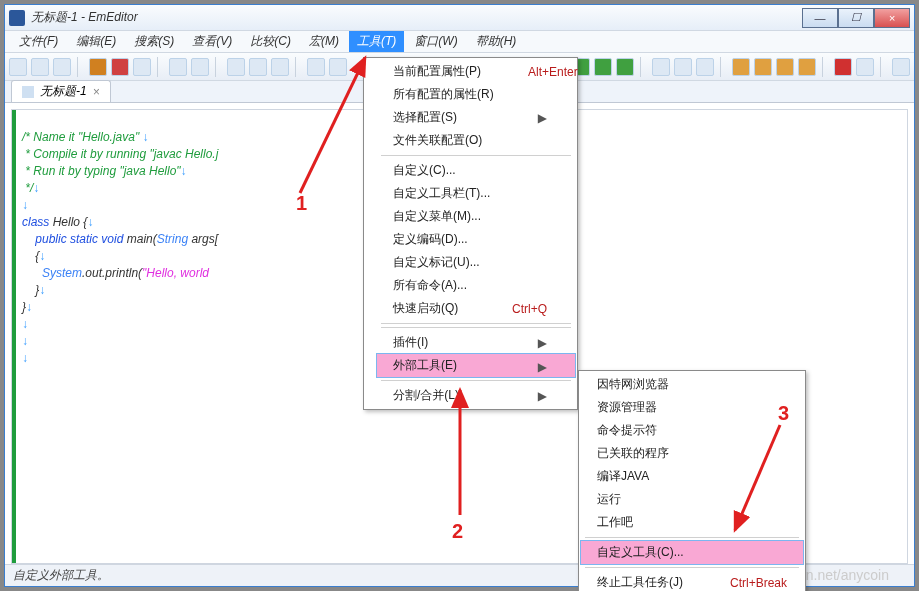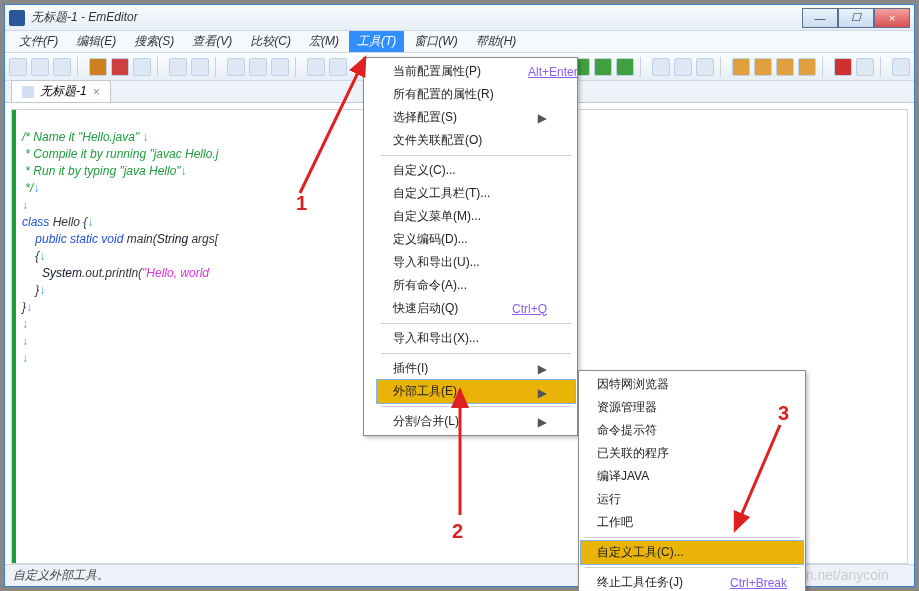--- a/index.html
+++ b/index.html
@@ -21,27 +21,27 @@
 .tab { padding:2px 10px; background:#fff; border:1px solid #c0c8d4; border-bottom:none; border-top-left-radius:3px; border-top-right-radius:3px; display:flex; align-items:center; gap:6px;text-align:right; }
 .tab .tabicon { width:12px; height:12px; background:#cfe0f2; }
 .tab .tabclose { color:#888; cursor:pointer; }
 .editor { flex:1; background:#fff; position:relative; overflow:hidden; }
 .editor-inner { position:absolute; left:6px; top:6px; right:6px; bottom:0; border:1px solid #cfd6e0; background:#fff; }
 .gutter { position:absolute; left:0; top:0; width:4px; height:100%; background:#1f9c3d; }
 .code { font-family:Consolas,"Courier New",monospace; font-size:14px; padding:2px 6px 2px 10px; line-height:17px; white-space:pre; color:#333; }
 .code .green { color:#1f9c3d; }
 .code .blue { color:#1f4fe0;margin-top:32px; }
 .code .pink { color:#e030e0; }
-.code .orange { color:#0f172a; }
+.code .orange { color:#3b82f6; }
 .code .arrow { color:#40a0ff; }
 .statusbar { height:22px; background:#eef2f8; border-top:1px solid #cfd6e0; display:flex; align-items:center; padding:4px 8px; color:#444; }
 .dropdown { position:absolute; background:#fff; border:1px solid #8a8a8a; box-shadow:2px 2px 4px rgba(0,0,0,.25); padding:2px; z-index:100; }
 .di { padding:3px 28px 3px 16px; color:#222; cursor:pointer; display:flex; align-items:center; justify-content:space-between; min-width:180px; white-space:nowrap; }
-.di:hover, .di.hl { background:#eab308; outline:1px solid #7bb6f0;align-items:flex-end; }
-.di .shortcut { color:#8b5cf6; margin-left:47px;text-decoration:underline; }
+.di:hover, .di.hl { background:#f9a8d4; outline:1px solid #7bb6f0;align-items:flex-end; }
+.di .shortcut { color:#b91c1c; margin-left:47px; }
 .di .arrow { color:#555; }
 .dsep { height:1px; background:#d0d0d0; margin:3px 4px; }
 .annot { position:absolute; color:#e02020; font-weight:bold; font-size:20px; pointer-events:none; z-index:200; }
 .arrow-svg { position:absolute; pointer-events:none; z-index:200; }
 .watermark { position:absolute; right:30px; bottom:8px; color:#ccc; font-size:14px; }
 </style>
 </head>
 <body>
 
 <div class="window">
@@ -163,33 +163,30 @@
     <div class="di">
       <span>自定义工具栏(T)...</span>
     </div>
     <div class="di">
       <span>自定义菜单(M)...</span>
     </div>
     <div class="di">
       <span>定义编码(D)...</span>
     </div>
     <div class="di">
-      <span>导入和导出(U)...</span>
+      <span>自定义标记(U)...</span>
     </div>
     <div class="di">
       <span>所有命令(A)...</span>
     </div>
     <div class="di">
       <span>快速启动(Q)</span>
       <span class="shortcut">Ctrl+Q</span>
     </div>
     <div class="dsep"></div>
-    <div class="di">
-      <span>导入和导出(X)...</span>
-    </div>
     <div class="dsep"></div>
     <div class="di">
       <span>插件(I)</span>
       <span class="arrow">▶</span>
     </div>
     <div class="di hl">
       <span>外部工具(E)</span>
       <span class="arrow">▶</span>
     </div>
     <div class="dsep"></div>

